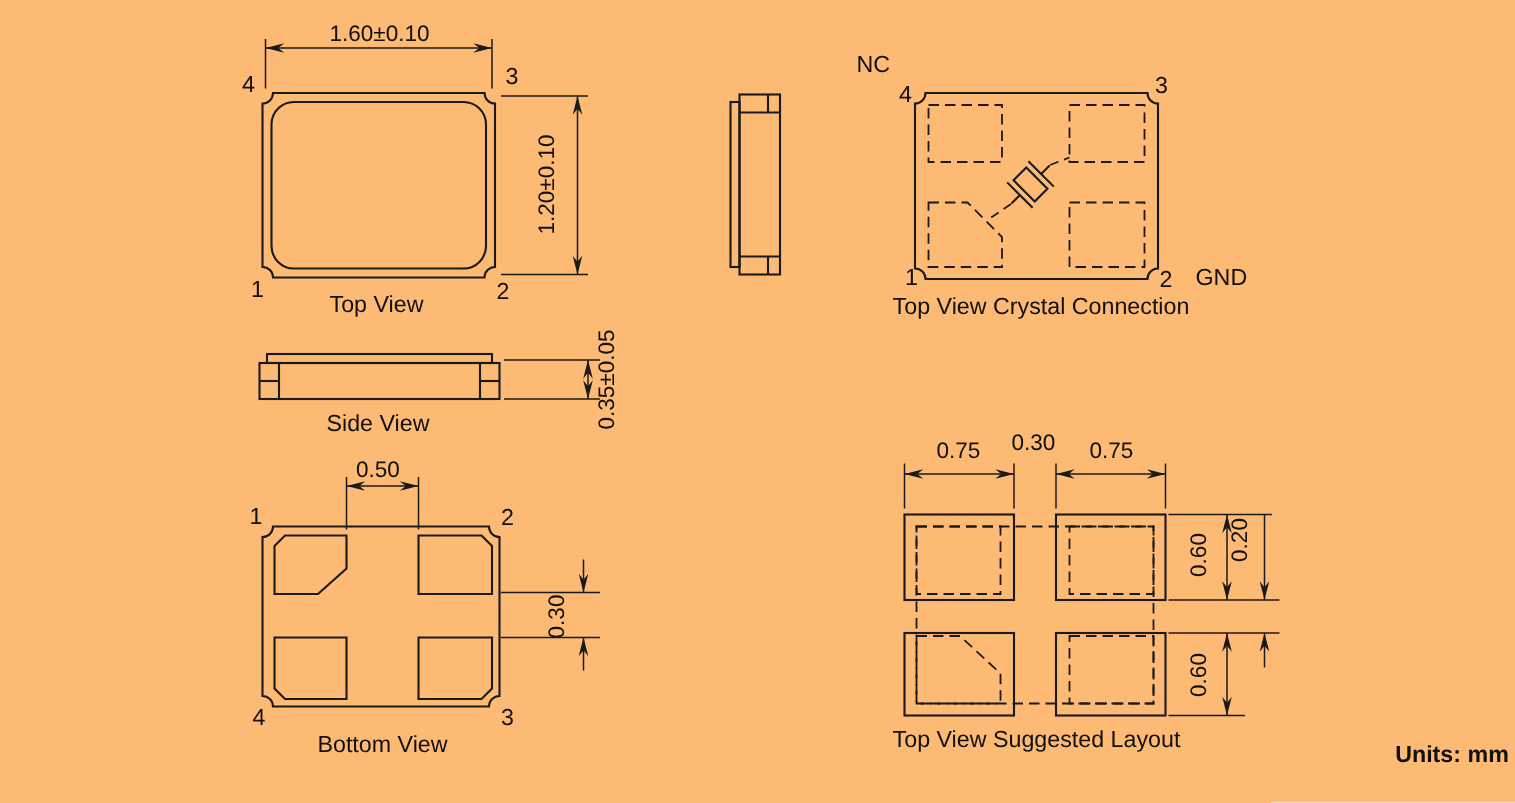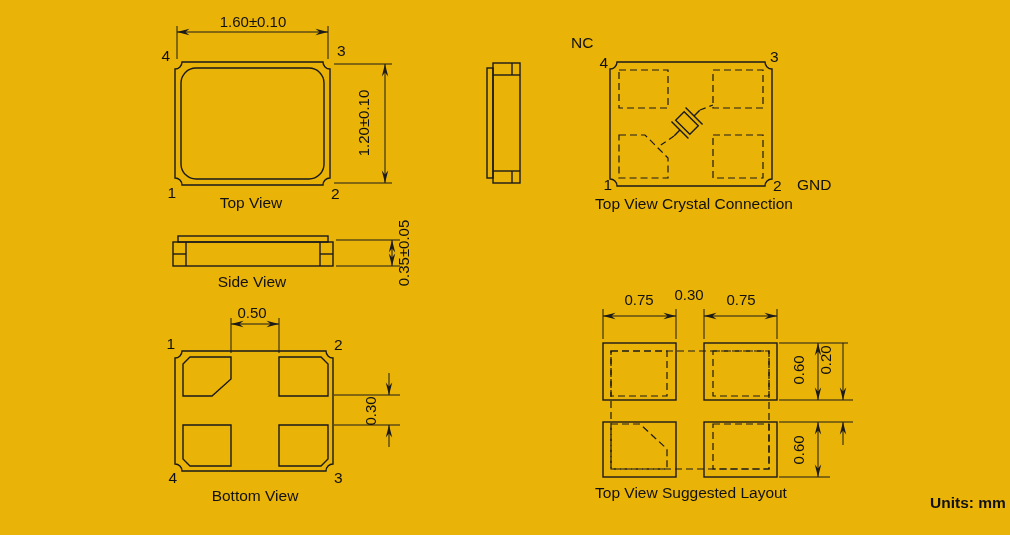--- a/index.html
+++ b/index.html
@@ -1,16 +1,16 @@
 <!DOCTYPE html>
 <html><head>
 <meta charset="utf-8">
 <style>
   html,body{margin:0;padding:0;background:#fff;}
-  #canvas{position:relative;width:1010px;height:535px;background:#eab308;overflow:hidden;
+  #canvas{position:relative;width:1010px;height:535px;background:#fdba74;overflow:hidden;
           font-family:"Liberation Sans", sans-serif;}
   svg{position:absolute;left:0;top:0;}
   .ol{fill:none;stroke:#1a1a1a;stroke-width:1.4;}
   .thin{fill:none;stroke:#1a1a1a;stroke-width:1;}
   .dash{fill:none;stroke:#1a1a1a;stroke-width:1.2;stroke-dasharray:7,4;}
   .conn{fill:none;stroke:#1a1a1a;stroke-width:1.2;stroke-dasharray:6,4;}
   text{fill:#111;font-family:"Liberation Sans", sans-serif;font-size:15px;}
   .pin{font-size:15.5px;}
   .ttl{font-size:15.5px;}
   .units{font-size:15.5px;font-weight:700;}

